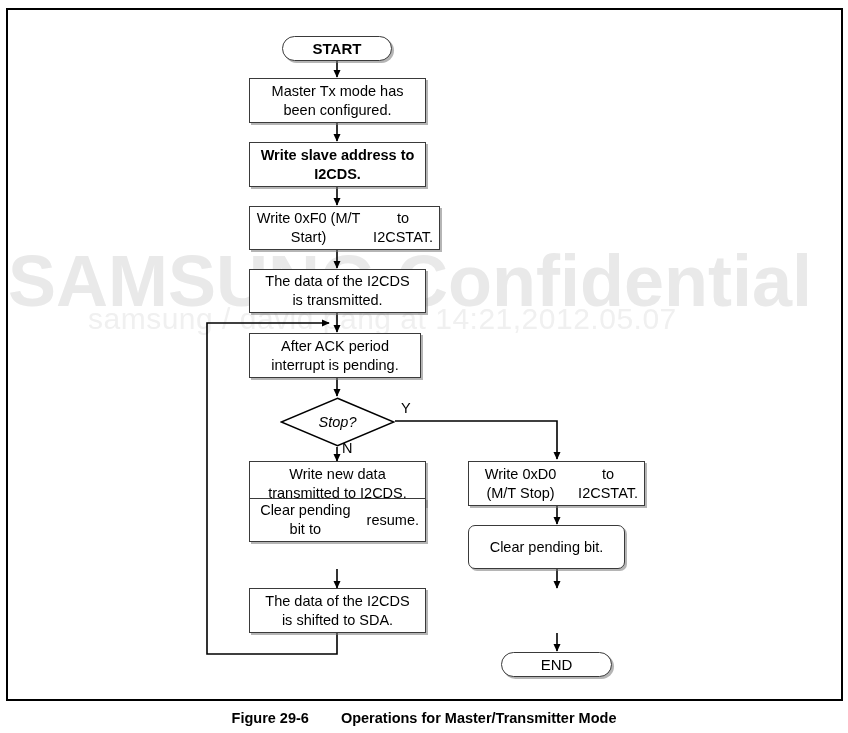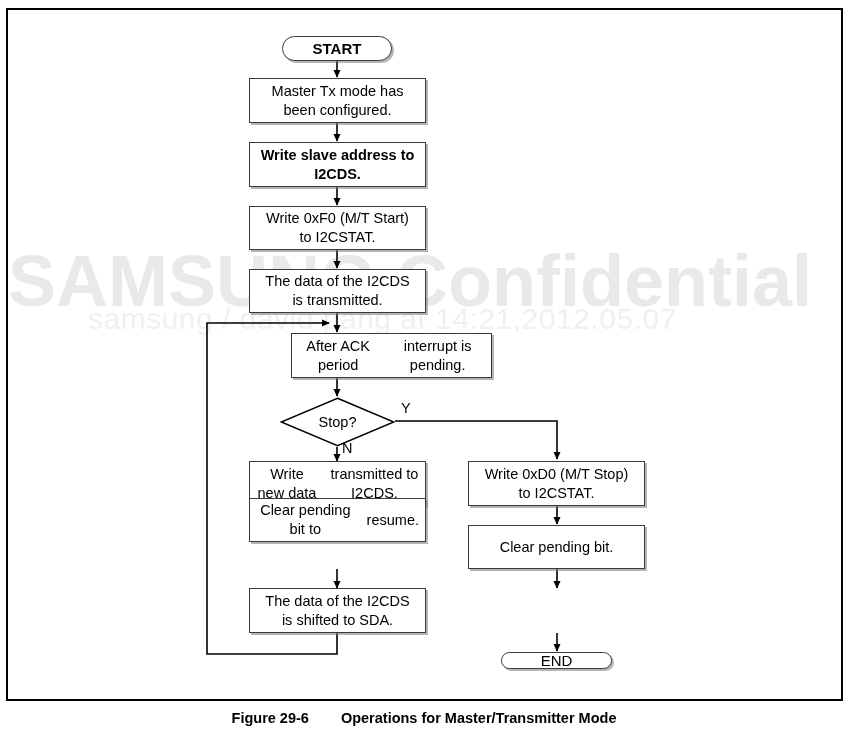--- a/index.html
+++ b/index.html
@@ -191,71 +191,71 @@
   <div class="node box" style="left:249px; top:78px; width:177px; height:45px; flex-direction:column;">
     <span>Master Tx mode has</span>
     <span>been configured.</span>
   </div>
 
   <div class="node box" style="left:249px; top:142px; width:177px; height:45px; flex-direction:column;font-weight:bold;">
     <span>Write slave address to</span>
     <span>I2CDS.</span>
   </div>
 
-  <div class="node box" style="left:249px; top:206px; width:177px; height:44px; flex-direction:column;">
+  <div class="node box" style="left:249px; top:206px; width:191px; height:44px; flex-direction:row;">
     <span>Write 0xF0 (M/T Start)</span>
     <span>to I2CSTAT.</span>
   </div>
 
   <div class="node box" style="left:249px; top:269px; width:177px; height:44px; flex-direction:column;">
     <span>The data of the I2CDS</span>
     <span>is transmitted.</span>
   </div>
 
-  <div class="node box" style="left:249px; top:333px; width:201px; height:45px; flex-direction:row;margin-left:42px;">
+  <div class="node box" style="left:249px; top:333px; width:172px; height:45px; flex-direction:column;">
     <span>After ACK period</span>
     <span>interrupt is pending.</span>
   </div>
 
-  <div class="diamond" style="left:280px; top:397px; width:115px; height:50px;">
+  <div class="diamond" style="left:280px; top:397px; width:115px; height:50px;font-style:italic;">
     <svg width="115" height="50" viewBox="0 0 115 50">
       <polygon points="57.5,1.2 113.8,25 57.5,48.8 1.2,25" fill="#ffffff" stroke="#000000" stroke-width="1.5"></polygon>
     </svg>
     <div class="dlabel">Stop?</div>
   </div>
 
   <div class="branch-label" style="left:401px; top:400px;">Y</div>
   <div class="branch-label" style="left:342px; top:440px;">N</div>
 
-  <div class="node box" style="left:249px; top:461px; width:177px; height:45px; flex-direction:row;">
+  <div class="node box" style="left:249px; top:461px; width:177px; height:45px; flex-direction:column;">
     <span>Write new data</span>
     <span>transmitted to I2CDS.</span>
   </div>
 
   <div class="node box" style="left:249px; top:498px; width:177px; height:44px; flex-direction:row;">
     <span>Clear pending bit to</span>
     <span>resume.</span>
   </div>
 
   <div class="node box" style="left:249px; top:588px; width:177px; height:45px; flex-direction:column;">
     <span>The data of the I2CDS</span>
     <span>is shifted to SDA.</span>
   </div>
 
-  <div class="node box" style="left:468px; top:461px; width:177px; height:45px; flex-direction:column;">
+  <div class="node box" style="left:468px; top:461px; width:177px; height:45px; flex-direction:row;">
     <span>Write 0xD0 (M/T Stop)</span>
     <span>to I2CSTAT.</span>
   </div>
 
-  <div class="node box" style="left:468px; top:525px; width:177px; height:44px; flex-direction:column;">
+  <div class="node box" style="left:468px; top:525px; width:157px; height:44px; flex-direction:column;border-radius:7px;">
     <span>Clear pending bit.</span>
   </div>
 
 
-  <div class="node terminal" style="left:501px; top:652px; width:111px; height:17px;">
+  <div class="node terminal" style="left:501px; top:652px; width:111px; height:25px;">
     <span>END</span>
   </div>
 
   <div id="caption">
     <span class="cap-num">Figure 29-6</span><span>Operations for Master/Transmitter Mode</span>
   </div>
 
 </div>
 
 </body></html>

